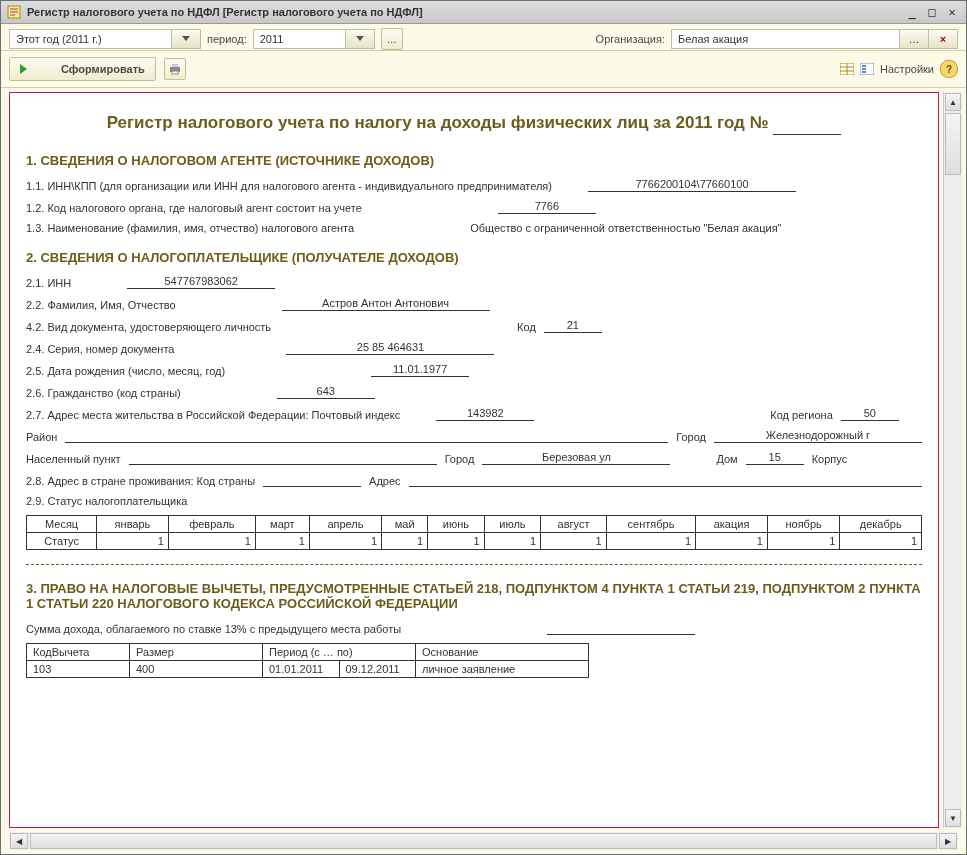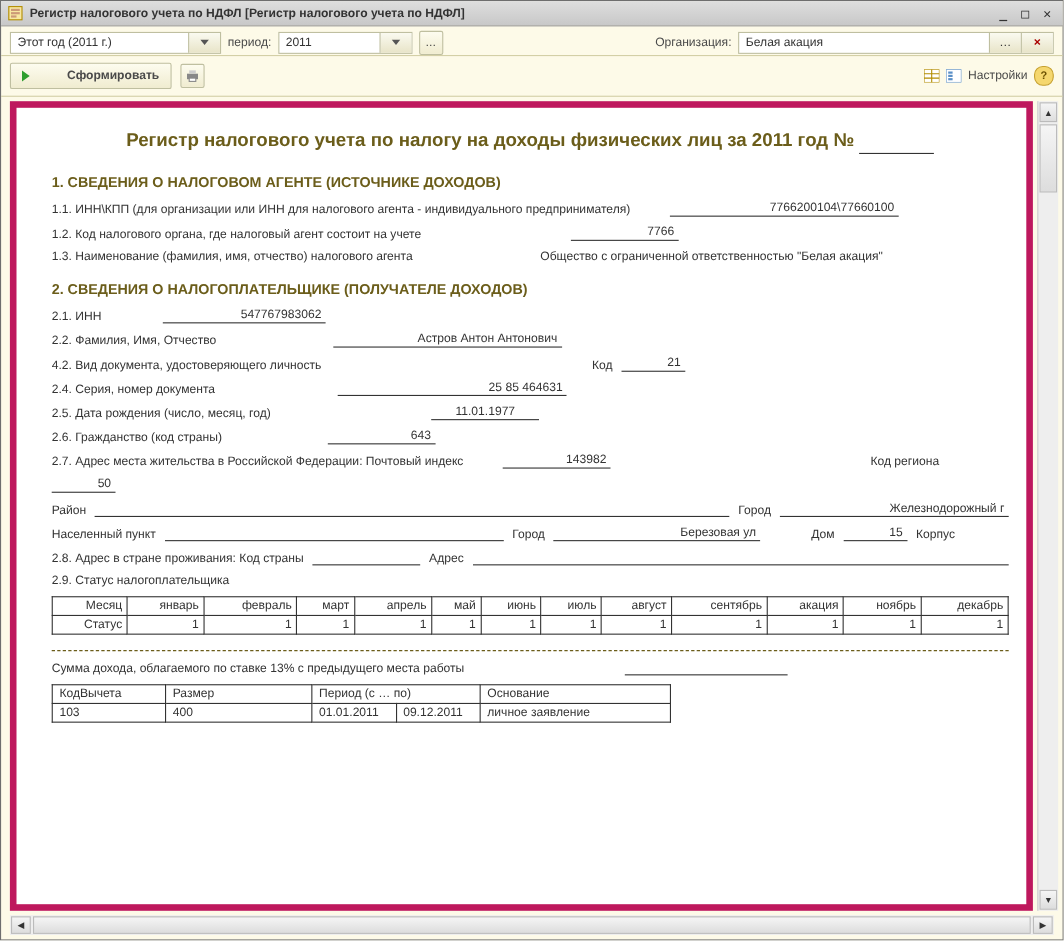--- a/index.html
+++ b/index.html
@@ -10,42 +10,42 @@
 .toolbar{padding:4px 8px 0 8px;display:flex;align-items:center;gap:6px;border-bottom:1px solid #d3cfa6;}
 .toolbar2{padding:6px 8px;display:flex;align-items:center;gap:8px;border-bottom:1px solid #d3cfa6;}
 .dropdown{display:flex;align-items:center;background:#fff;border:1px solid #bfbfa0;height:18px;}
 .dropdown span{padding:0 6px;white-space:nowrap;}
 .dd-btn{width:16px;height:18px;background:linear-gradient(#fafaf0,#e8e4c8);border-left:1px solid #bfbfa0;display:flex;align-items:center;justify-content:center;cursor:pointer;}
 .label{color:#4a4a4a;}
 .btn3d{height:22px;border:1px solid #bfbfa0;background:linear-gradient(#fdfcef,#f0ecd0);padding:0 10px;display:flex;align-items:center;gap:6px;border-radius:2px;cursor:pointer;font-size:11px;color:#4a4a4a;}
 .btn3d .play{width:0;height:0;border-left:7px solid #2e9e2e;border-top:5px solid transparent;border-bottom:5px solid transparent;}
 .smallbtn{width:20px;height:20px;border:1px solid #bfbfa0;background:linear-gradient(#fdfcef,#f0ecd0);display:flex;align-items:center;justify-content:center;cursor:pointer;border-radius:2px;font-size:10px;}
 .content-wrap{flex:1;display:flex;overflow:hidden;}
-.report{flex:1;background:#fff;margin:4px 4px 4px 8px;border:6px solid #be185d;overflow:auto;padding:10px 16px 10px 32px;box-sizing:border-box;}
+.report{flex:1;background:#fff;margin:4px 4px 4px 8px;border:1px solid #be185d;overflow:auto;padding:10px 16px 10px 16px;box-sizing:border-box;}
 .vscroll{width:18px;background:#eee;border-left:1px solid #ccc;display:flex;flex-direction:column;margin:4px 4px 4px 0;}
 .vscroll .arrow{height:16px;background:linear-gradient(#f5f5f5,#ddd);border:1px solid #bbb;margin:1px;display:flex;align-items:center;justify-content:center;font-size:8px;cursor:pointer;}
 .vscroll .thumb{height:60px;background:linear-gradient(#f5f5f5,#ddd);border:1px solid #bbb;margin:1px;}
 .vscroll .track{flex:1;}
 .hscroll{height:18px;background:#eee;display:flex;margin:0 8px 4px 8px;}
 .hscroll .arrow{width:16px;background:linear-gradient(#f5f5f5,#ddd);border:1px solid #bbb;margin:1px;display:flex;align-items:center;justify-content:center;font-size:8px;cursor:pointer;}
 .hscroll .thumb{flex:1;background:linear-gradient(#f5f5f5,#ddd);border:1px solid #bbb;margin:1px;}
 h1.doc{text-align:center;font-size:17px;color:#6b5d1a;font-weight:bold;margin:10px 0 18px 0;}
 h2.sec{font-size:13px;color:#6b5d1a;font-weight:bold;margin:16px 0 10px 0;}
 .row{display:flex;align-items:flex-end;margin:8px 0;gap:8px;flex-wrap:wrap;}
 .row .lbl{color:#333;white-space:nowrap;}
-.uline{border-bottom:1px solid #333;min-width:60px;padding:0 4px 1px 4px;display:inline-block;text-align:right;}
+.uline{border-bottom:1px solid #333;min-width:60px;padding:0 4px 1px 4px;display:inline-block;text-align:center;}
 .uline.center{text-align:center;}
 .uline.w90{min-width:90px;}
 .uline.w140{min-width:140px;}
 .uline.w200{min-width:200px;}
 .uline.w50{min-width:50px;}
 .uline.flex{flex:1;}
 .cut{border-top:1px dashed #6b5d1a;margin:14px 0 8px 0;}
 table.grid{border-collapse:collapse;width:100%;font-size:11px;margin-top:4px;}
-table.grid td,table.grid th{border:1px solid #333;padding:2px 4px;text-align:right;}
+table.grid td,table.grid th{border:1px solid #333;padding:2px 4px;text-align:center;}
 table.grid .r{text-align:right;}
 table.ded{border-collapse:collapse;font-size:11px;margin-top:4px;}
 table.ded td,table.ded th{border:1px solid #333;padding:2px 6px;text-align:left;}
 .right-tools{margin-left:auto;display:flex;align-items:center;gap:6px;}
 .link{color:#4a4a4a;cursor:pointer;}
 .help{width:16px;height:16px;border-radius:8px;background:#f5d76e;border:1px solid #c5a030;display:flex;align-items:center;justify-content:center;font-weight:bold;color:#6b5000;cursor:pointer;font-size:10px;}
 .clearbtn{width:16px;height:18px;display:flex;align-items:center;justify-content:center;background:linear-gradient(#fafaf0,#e8e4c8);border-left:1px solid #bfbfa0;cursor:pointer;color:#a00;font-weight:bold;}
 .dots{width:16px;height:18px;display:flex;align-items:center;justify-content:center;background:linear-gradient(#fafaf0,#e8e4c8);border-left:1px solid #bfbfa0;cursor:pointer;}
 svg{display:block;}
 </style>
@@ -251,20 +251,21 @@
               <td class="r">1</td>
               <td class="r">1</td>
               <td class="r">1</td>
               <td class="r">1</td>
             </tr>
       </tbody>
         </table>
 
       <div class="cut"></div>
 
+      <h2 class="sec">3. ПРАВО НА НАЛОГОВЫЕ ВЫЧЕТЫ, ПРЕДУСМОТРЕННЫЕ СТАТЬЕЙ  218, ПОДПУНКТОМ 4 ПУНКТА 1 СТАТЬИ 219, ПОДПУНКТОМ 2 ПУНКТА 1 СТАТЬИ 220 НАЛОГОВОГО КОДЕКСА РОССИЙСКОЙ ФЕДЕРАЦИИ</h2>
       <div class="row">
           <span class="lbl">Сумма дохода, облагаемого по ставке 13% с предыдущего места работы</span>
           <span style="width:130px"></span>
           <span class="uline w140">&nbsp;</span>
         </div>
 
       <table class="ded">
         <tbody>
             <tr>
           <td style="width:90px">КодВычета</td>

